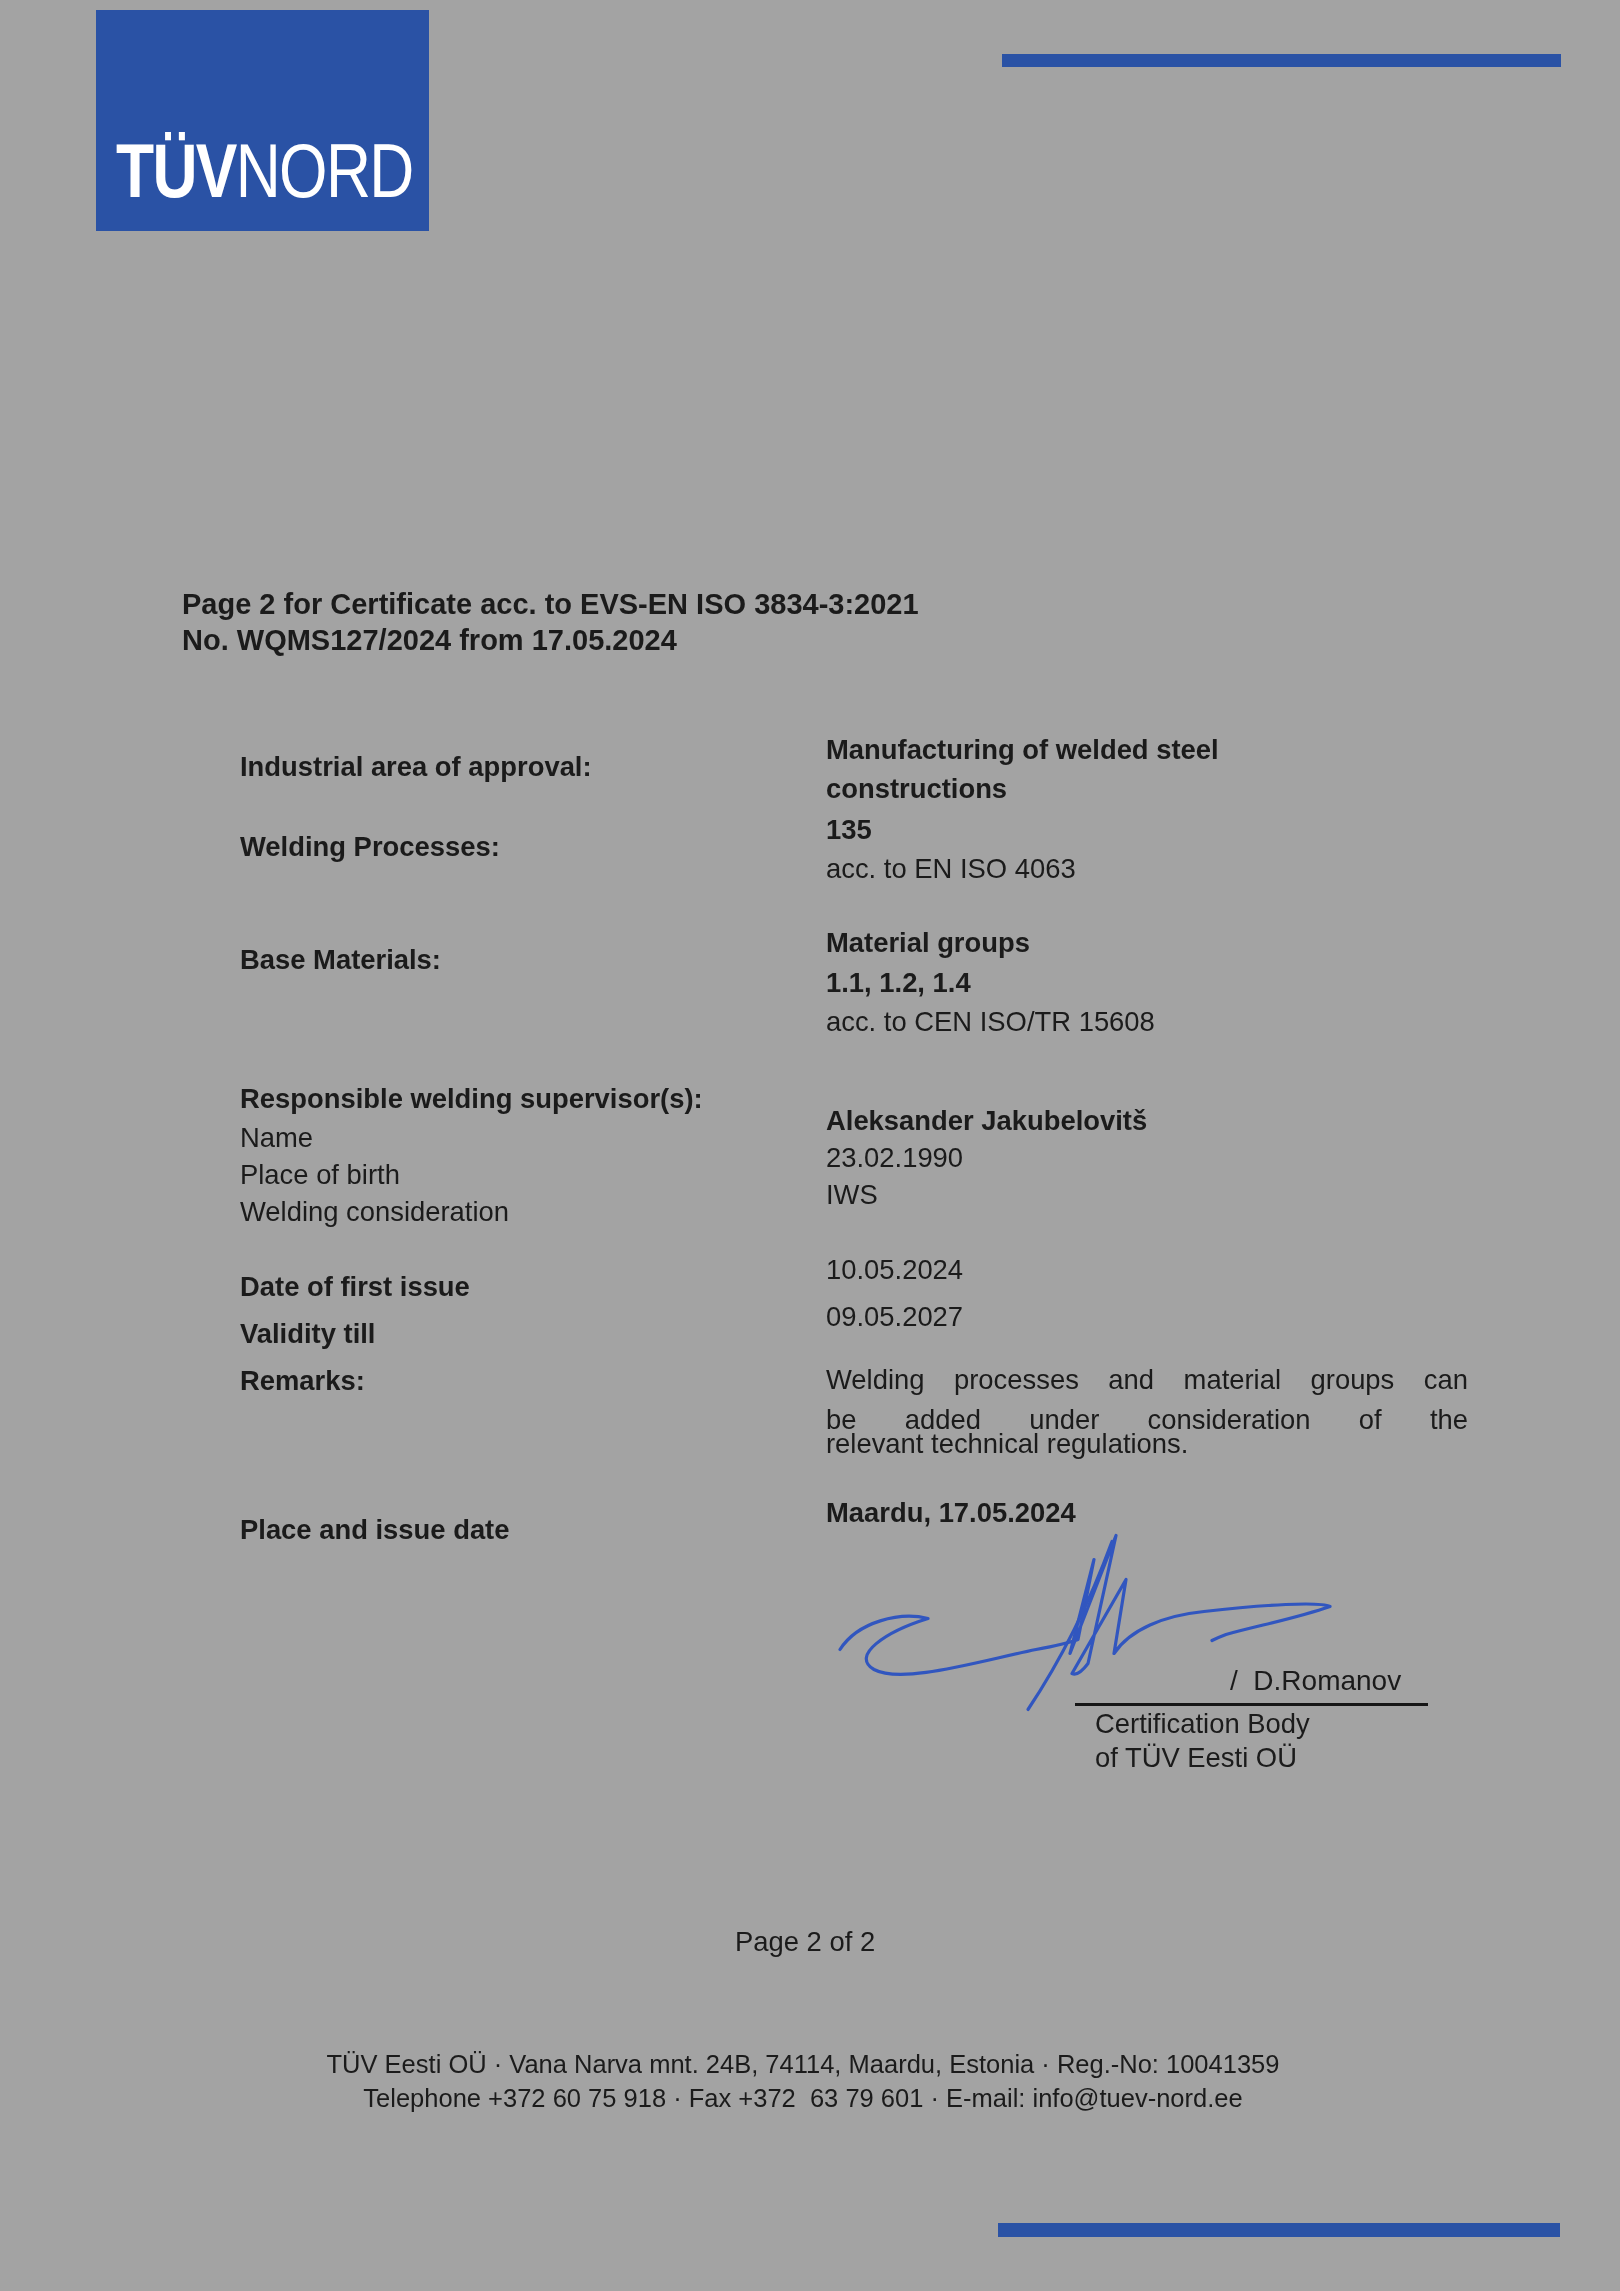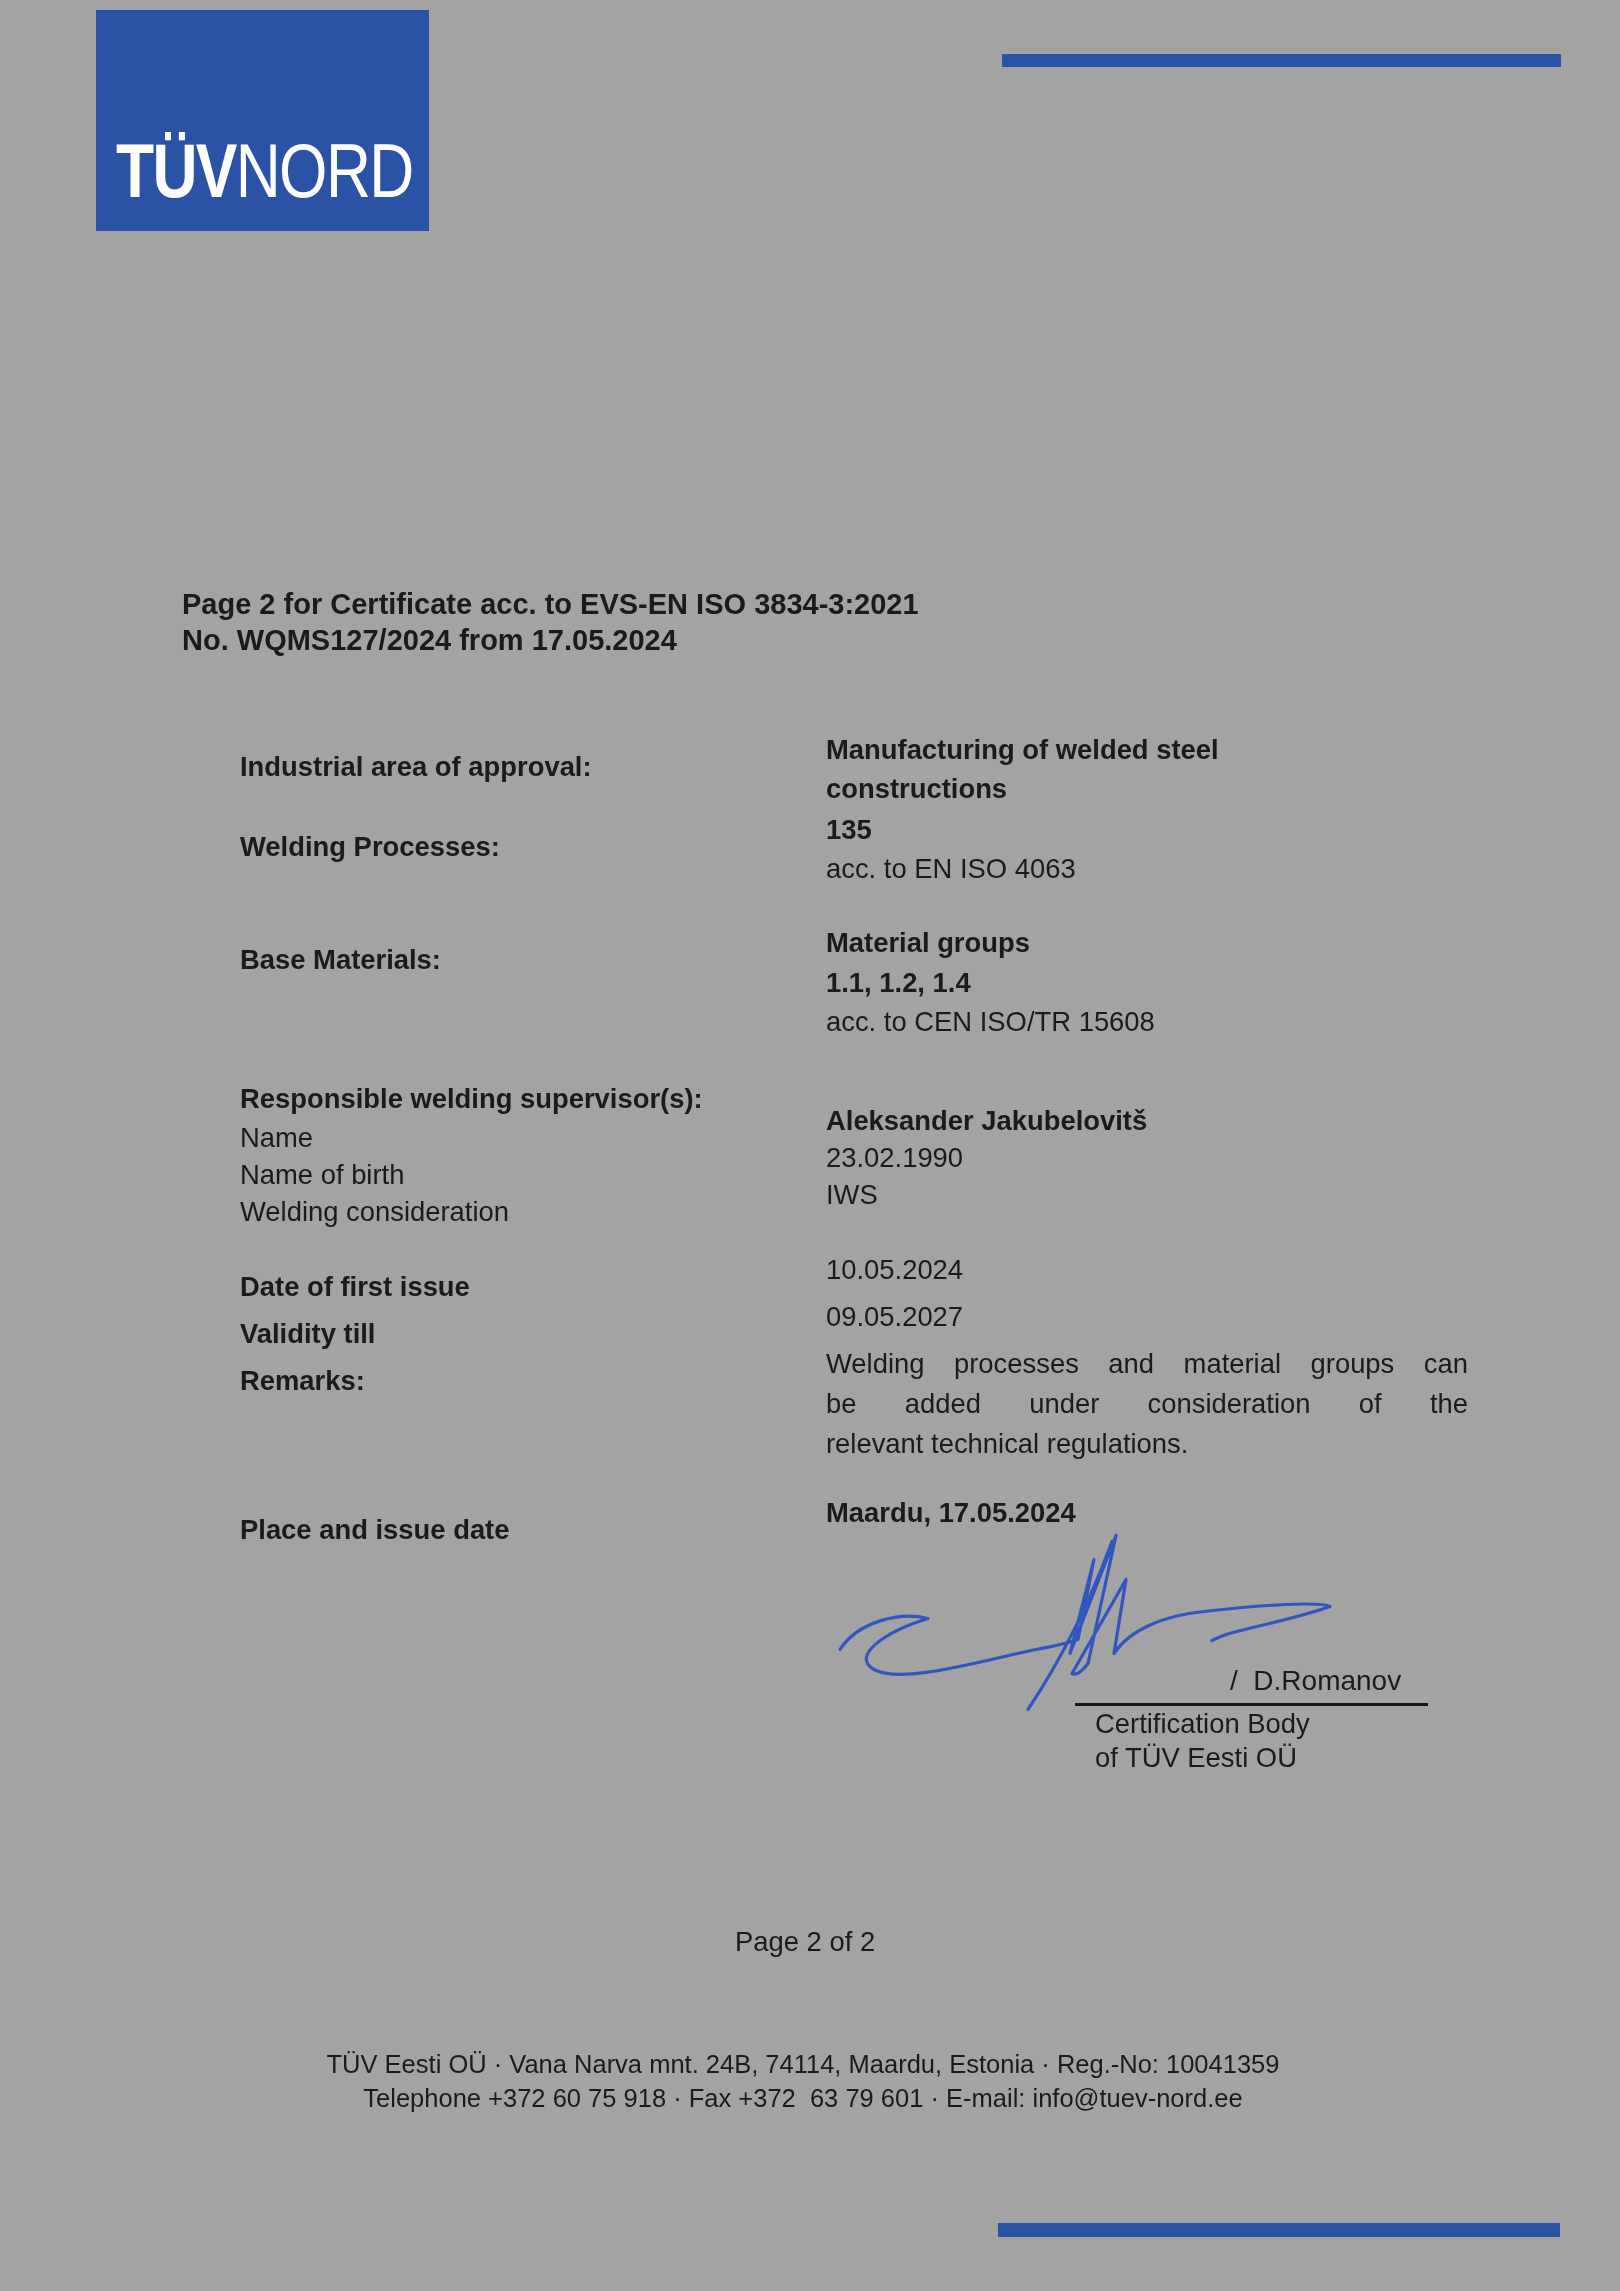--- a/index.html
+++ b/index.html
@@ -50,21 +50,21 @@
   }
   .lbl { left: 240px; width: 568px; margin-top: 17px; }
   .val { left: 826px; width: 643px; }
   .b { font-weight: 700; }
 
   .remark-line {
     left: 826px; width: 642px;
     font-size: 27.4px; line-height: 40px;
     white-space: normal;
   }
-  .justify { text-align: justify; text-align-last: justify; }
+  .justify { text-align: justify; text-align-last: justify; margin-top: 16px; }
 
   
   .sig-svg { left: 828px; top: 1521px; width: 510px; height: 201px; }
   .signer {
     left: 1230px; top: 1664px; font-size: 28px; line-height: 33px;
     white-space: pre;
   }
   .sig-line {
     left: 1075px; top: 1703px; width: 353px; height: 2.9px; background: #161616;
   }
@@ -109,21 +109,21 @@
   <div class="abs val" style="top:849px">acc. to EN ISO 4063</div>
 
   <div class="abs lbl b" style="top:923px">Base Materials:</div>
   <div class="abs val b" style="top:923px">Material groups</div>
   <div class="abs val b" style="top:963px">1.1, 1.2, 1.4</div>
   <div class="abs val" style="top:1002px">acc. to CEN ISO/TR 15608</div>
 
   <div class="abs lbl b" style="top:1062px">Responsible welding supervisor(s):</div>
   <div class="abs lbl" style="top:1101px">Name</div>
   <div class="abs val b" style="top:1101px">Aleksander Jakubelovitš</div>
-  <div class="abs lbl" style="top:1138px">Name of birth</div>
+  <div class="abs lbl" style="top:1138px">Place of birth</div>
   <div class="abs val" style="top:1138px">23.02.1990</div>
   <div class="abs lbl" style="top:1175px">Welding consideration</div>
   <div class="abs val" style="top:1175px">IWS</div>
 
   <div class="abs lbl b" style="top:1250px">Date of first issue</div>
   <div class="abs val" style="top:1250px">10.05.2024</div>
   <div class="abs lbl b" style="top:1297px">Validity till</div>
   <div class="abs val" style="top:1297px">09.05.2027</div>
 
   <div class="abs lbl b" style="top:1344px">Remarks:</div>

